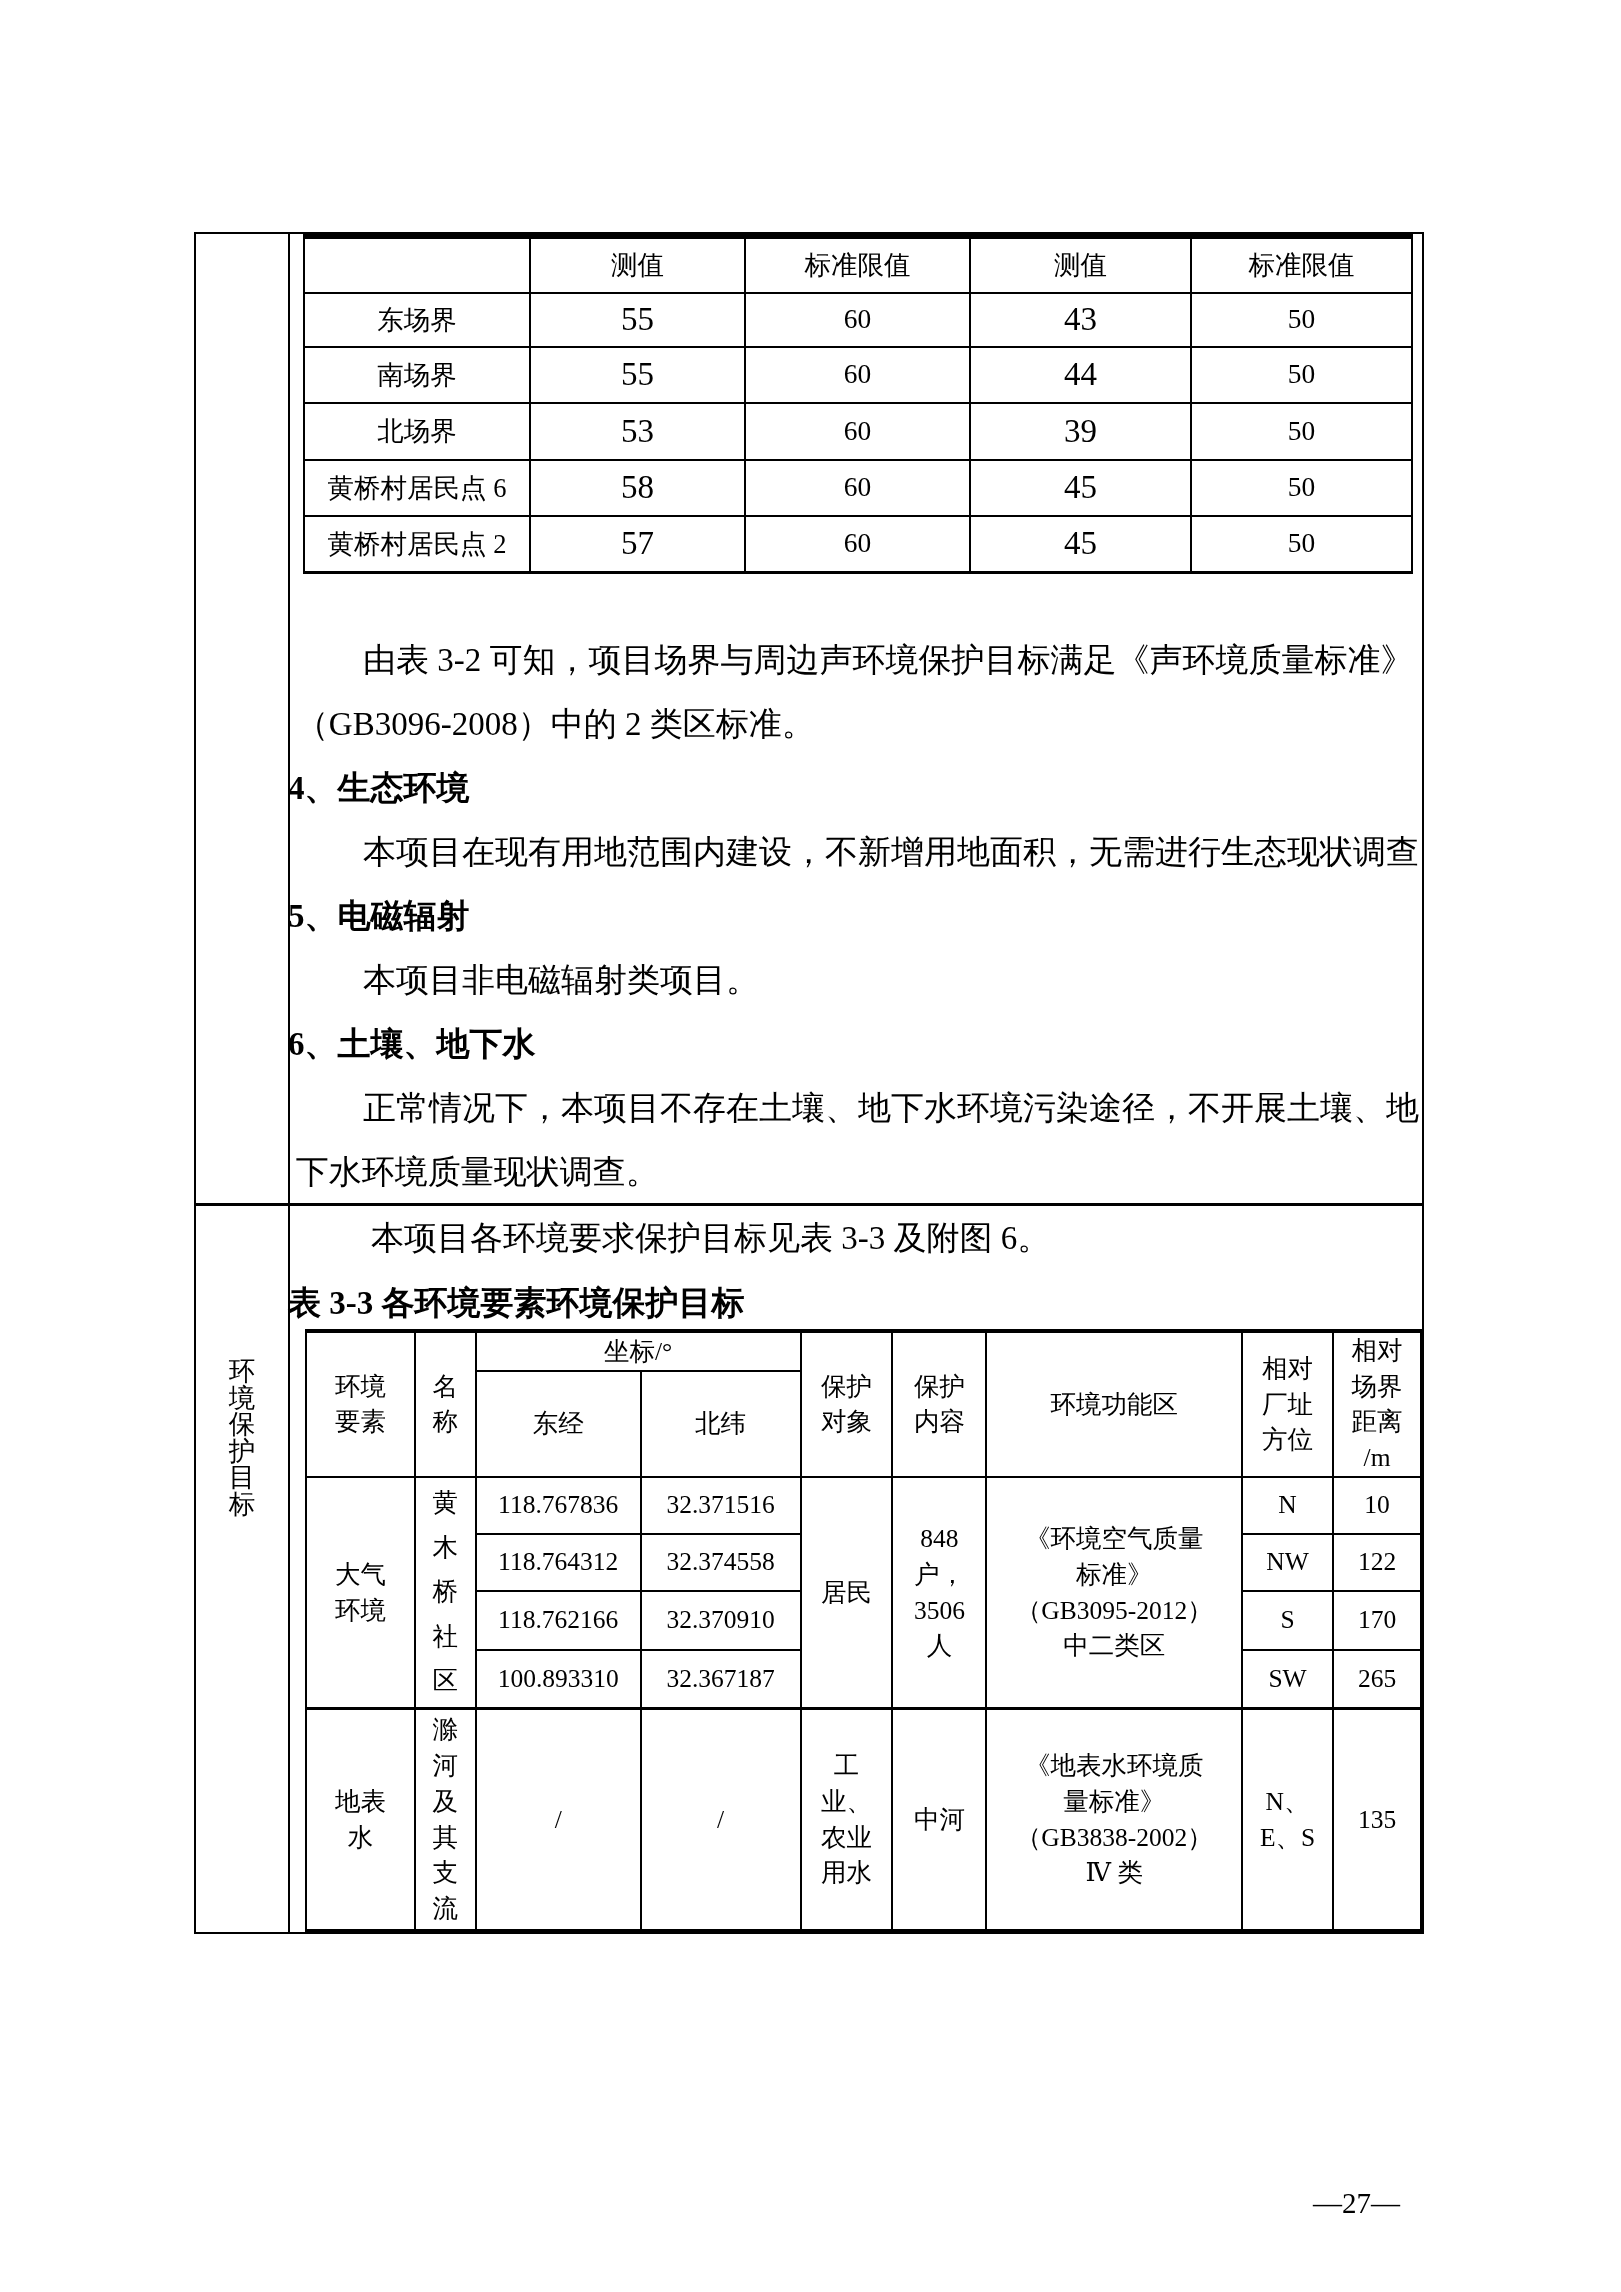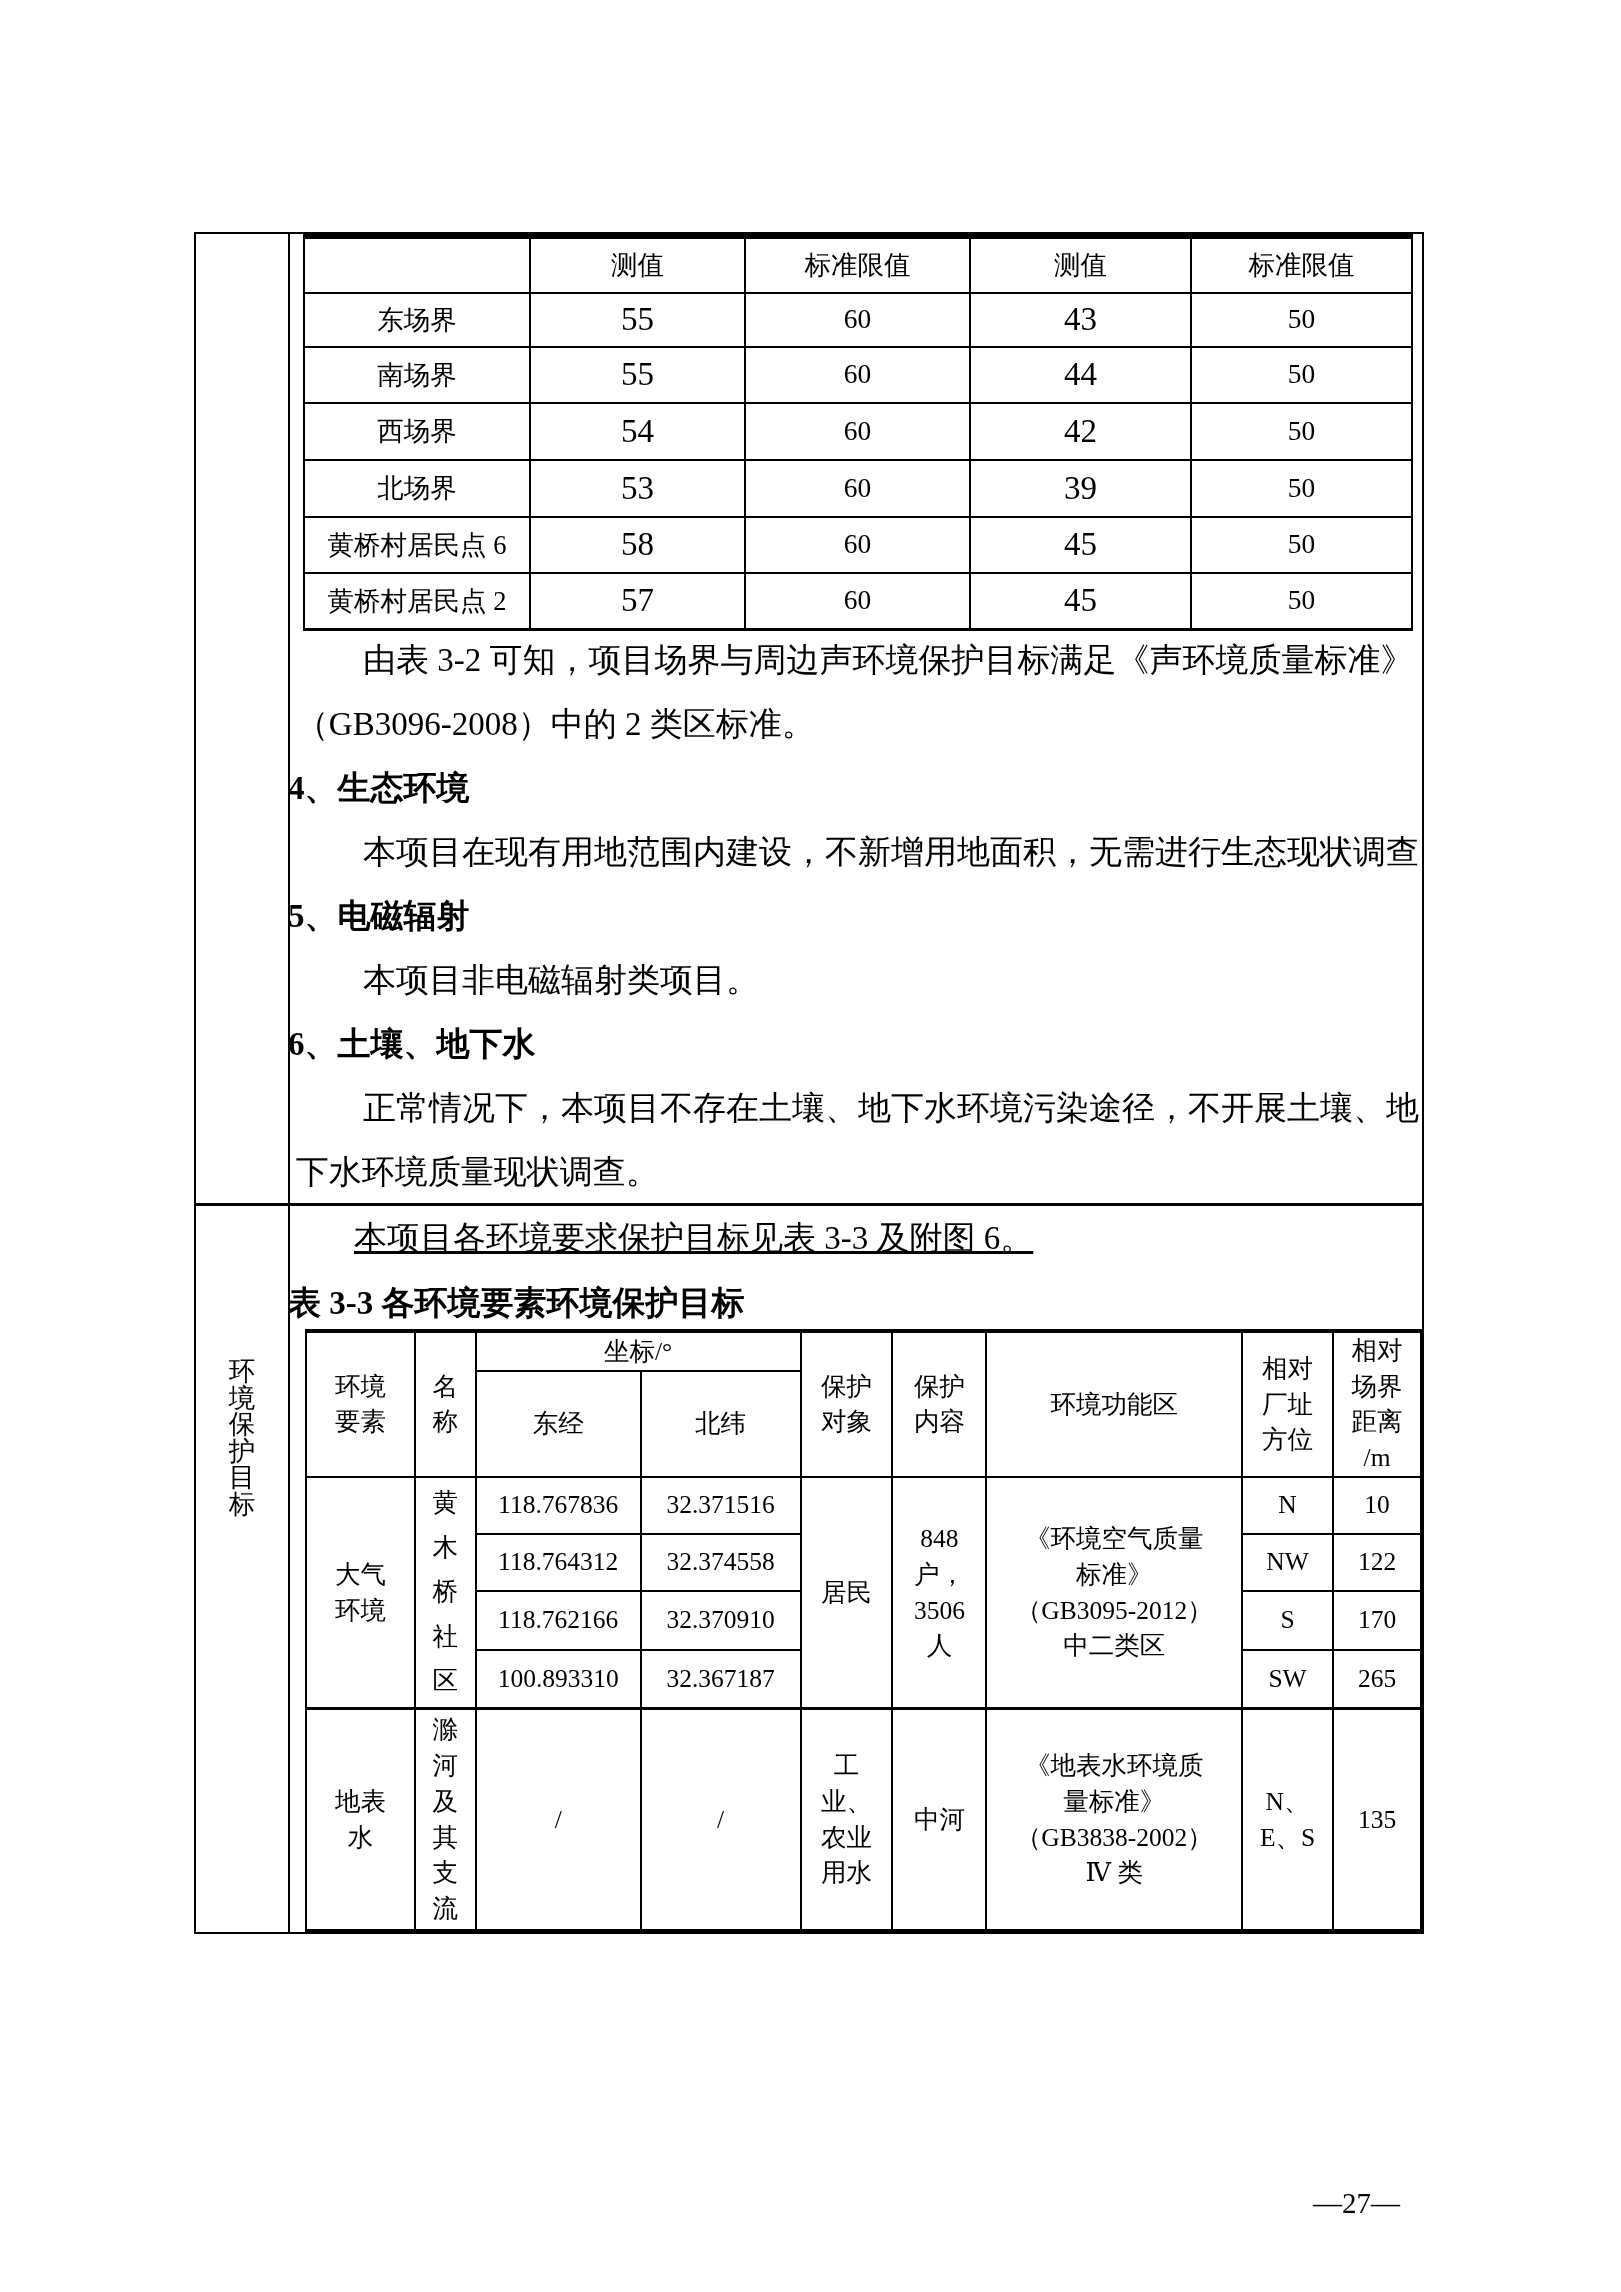--- a/index.html
+++ b/index.html
@@ -36,21 +36,21 @@
   
   .text-block{
     position:absolute;left:92px;top:394px;width:1137px;
     font-size:33px;line-height:64px;
   }
   .ln-indent{padding-left:75px;}
   .ln-cont{padding-left:7.8px;}
   .ln-heading{padding-left:0;font-weight:bold;}
   .intro{
     position:absolute;left:92px;top:975px;width:1137px;
-    font-size:33px;line-height:59px;padding-left:66px;box-sizing:border-box;text-decoration:underline;
+    font-size:33px;line-height:59px;padding-left:83px;box-sizing:border-box;
   }
   .t33-title{
     position:absolute;left:92px;top:1041px;width:1137px;text-align:left;
     font-size:33px;font-weight:bold;line-height:57px;
   }
   
   .t33{
     position:absolute;left:109px;top:1095px;font-size:25.5px;
     border-top:4.9px solid #000;border-bottom:4.9px solid #000;
     border-left:2.9px solid #000;border-right:2.9px solid #000;
@@ -108,27 +108,20 @@
         <td class="nt-limit">50</td>
       </tr>
       <tr style="height:56px">
         <td class="nt-label">南场界</td>
         <td class="nt-meas">55</td>
         <td class="nt-limit">60</td>
         <td class="nt-meas">44</td>
         <td class="nt-limit">50</td>
       </tr>
       <tr style="height:57px">
-        <td class="nt-label">西场界</td>
-        <td class="nt-meas">54</td>
-        <td class="nt-limit">60</td>
-        <td class="nt-meas">42</td>
-        <td class="nt-limit">50</td>
-      </tr>
-      <tr style="height:57px">
         <td class="nt-label">北场界</td>
         <td class="nt-meas">53</td>
         <td class="nt-limit">60</td>
         <td class="nt-meas">39</td>
         <td class="nt-limit">50</td>
       </tr>
       <tr style="height:56px">
         <td class="nt-label">黄桥村居民点 6</td>
         <td class="nt-meas">58</td>
         <td class="nt-limit">60</td>

